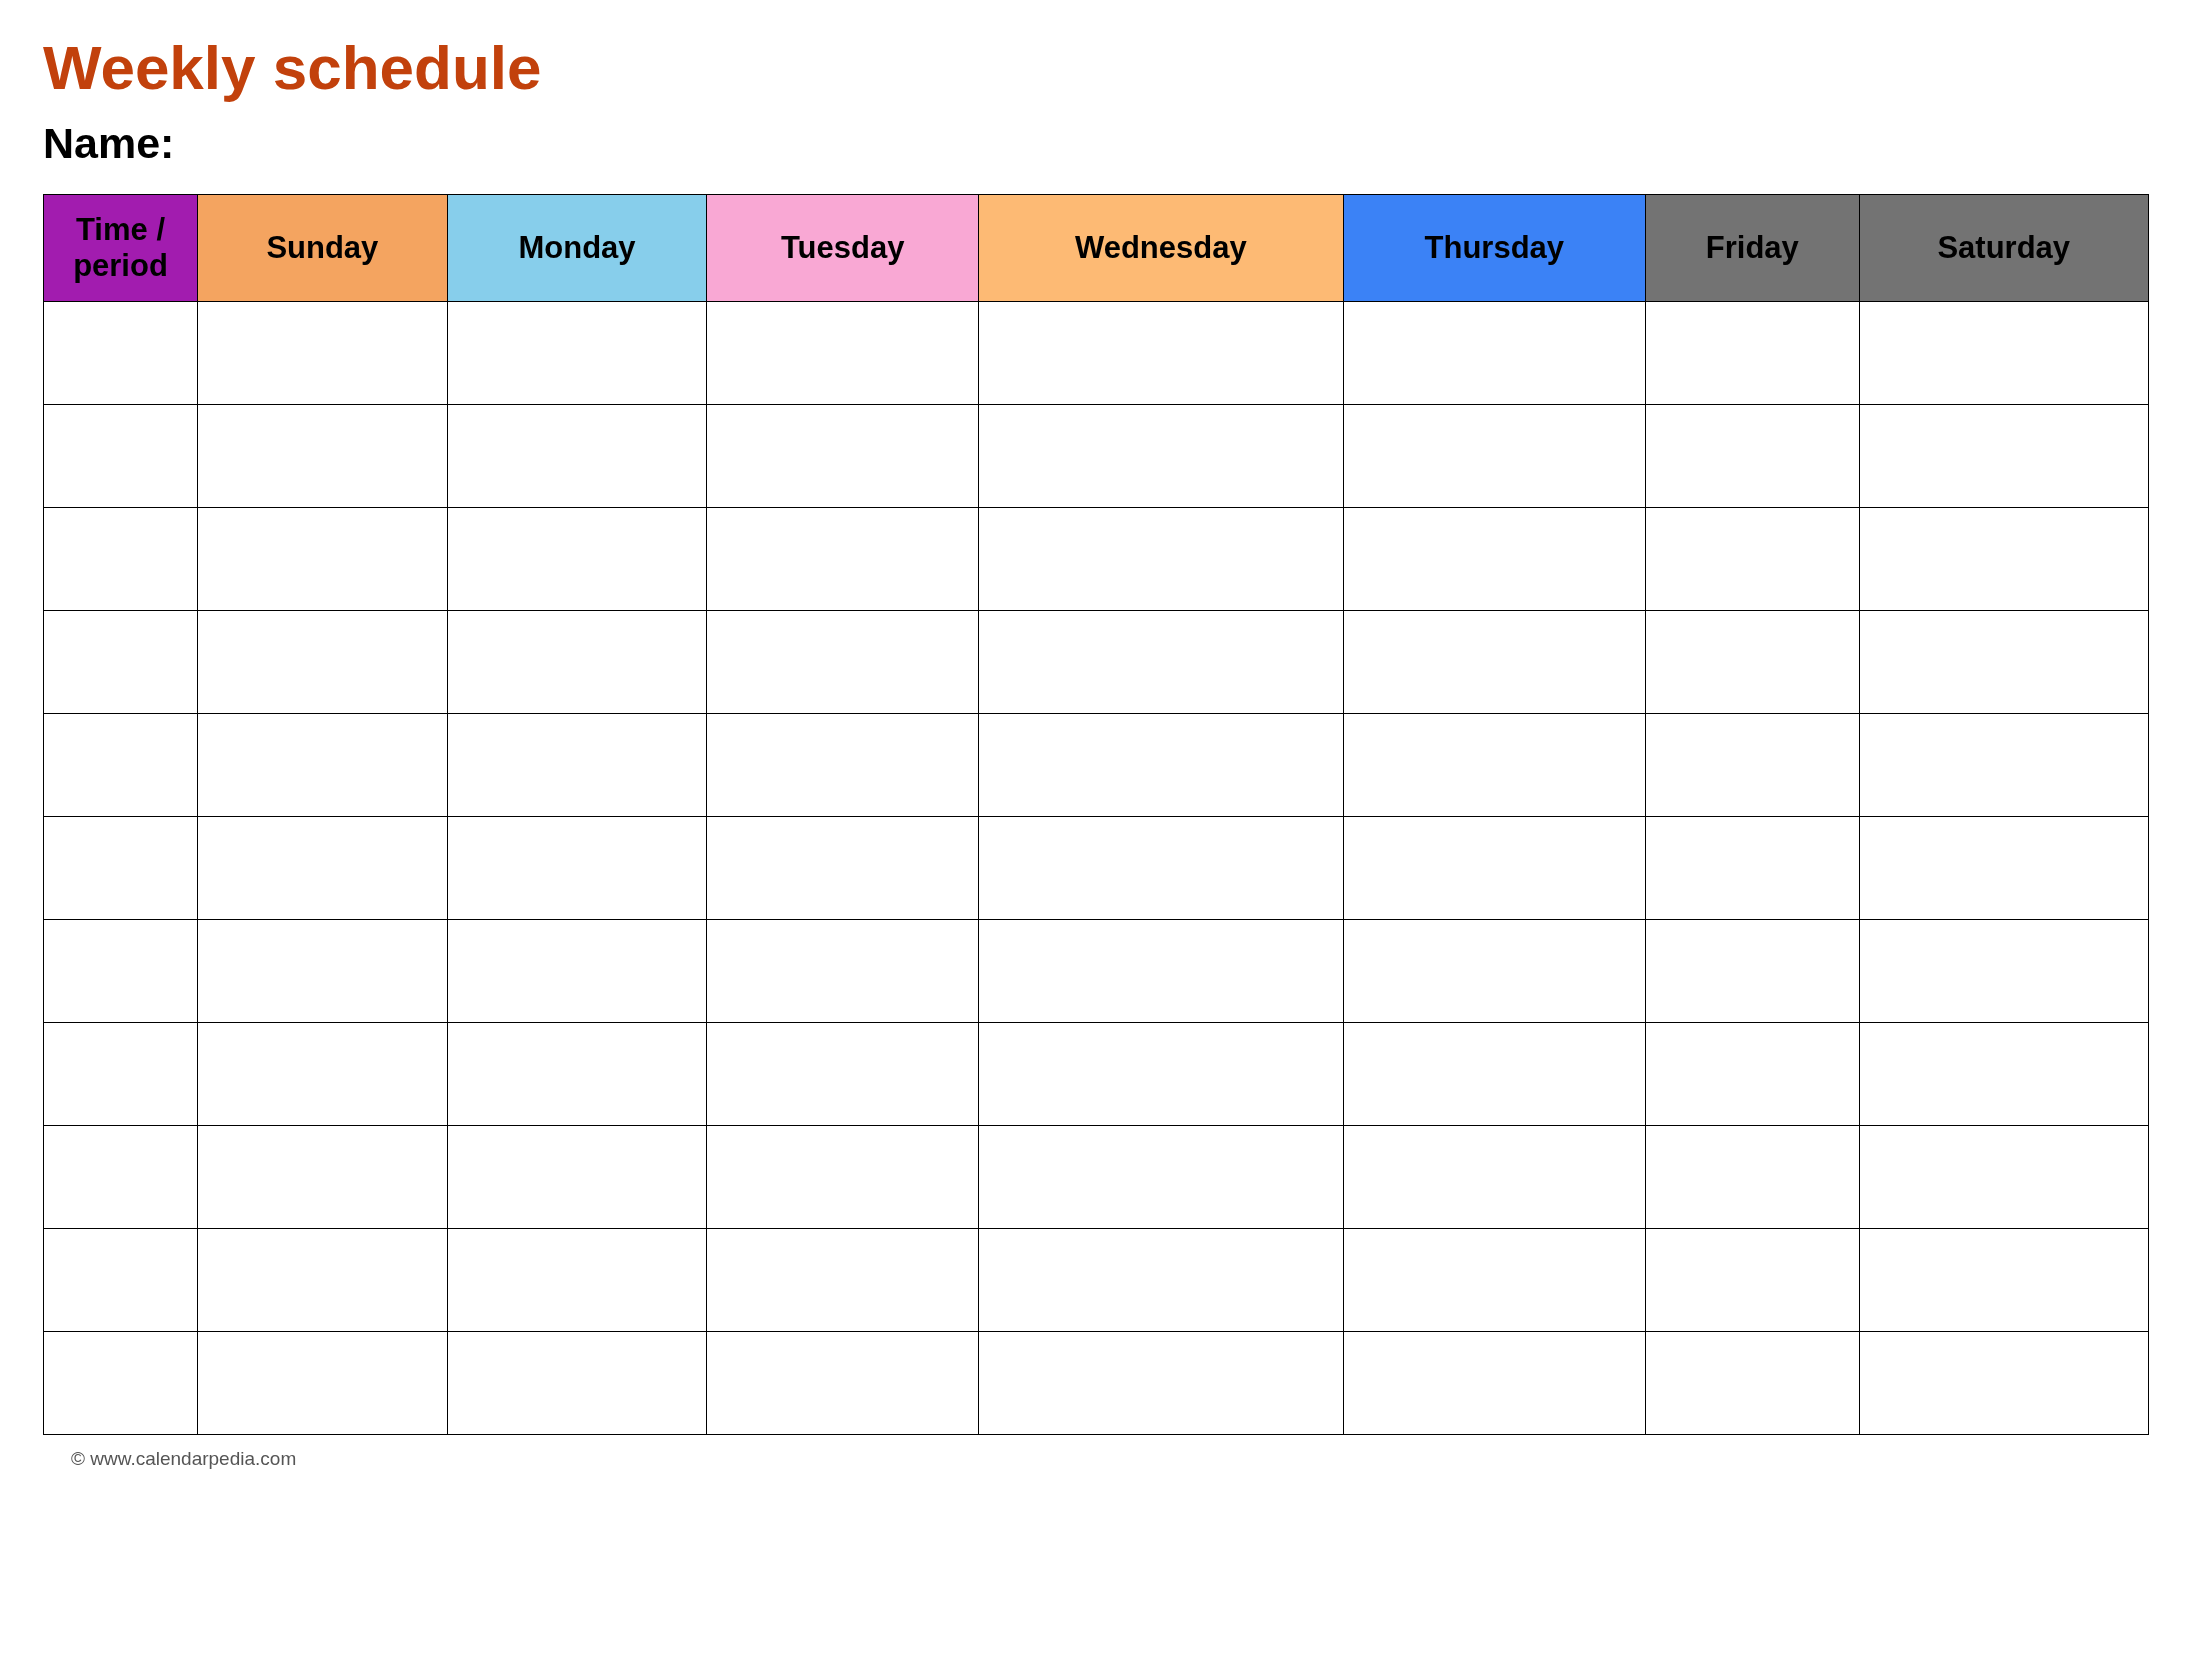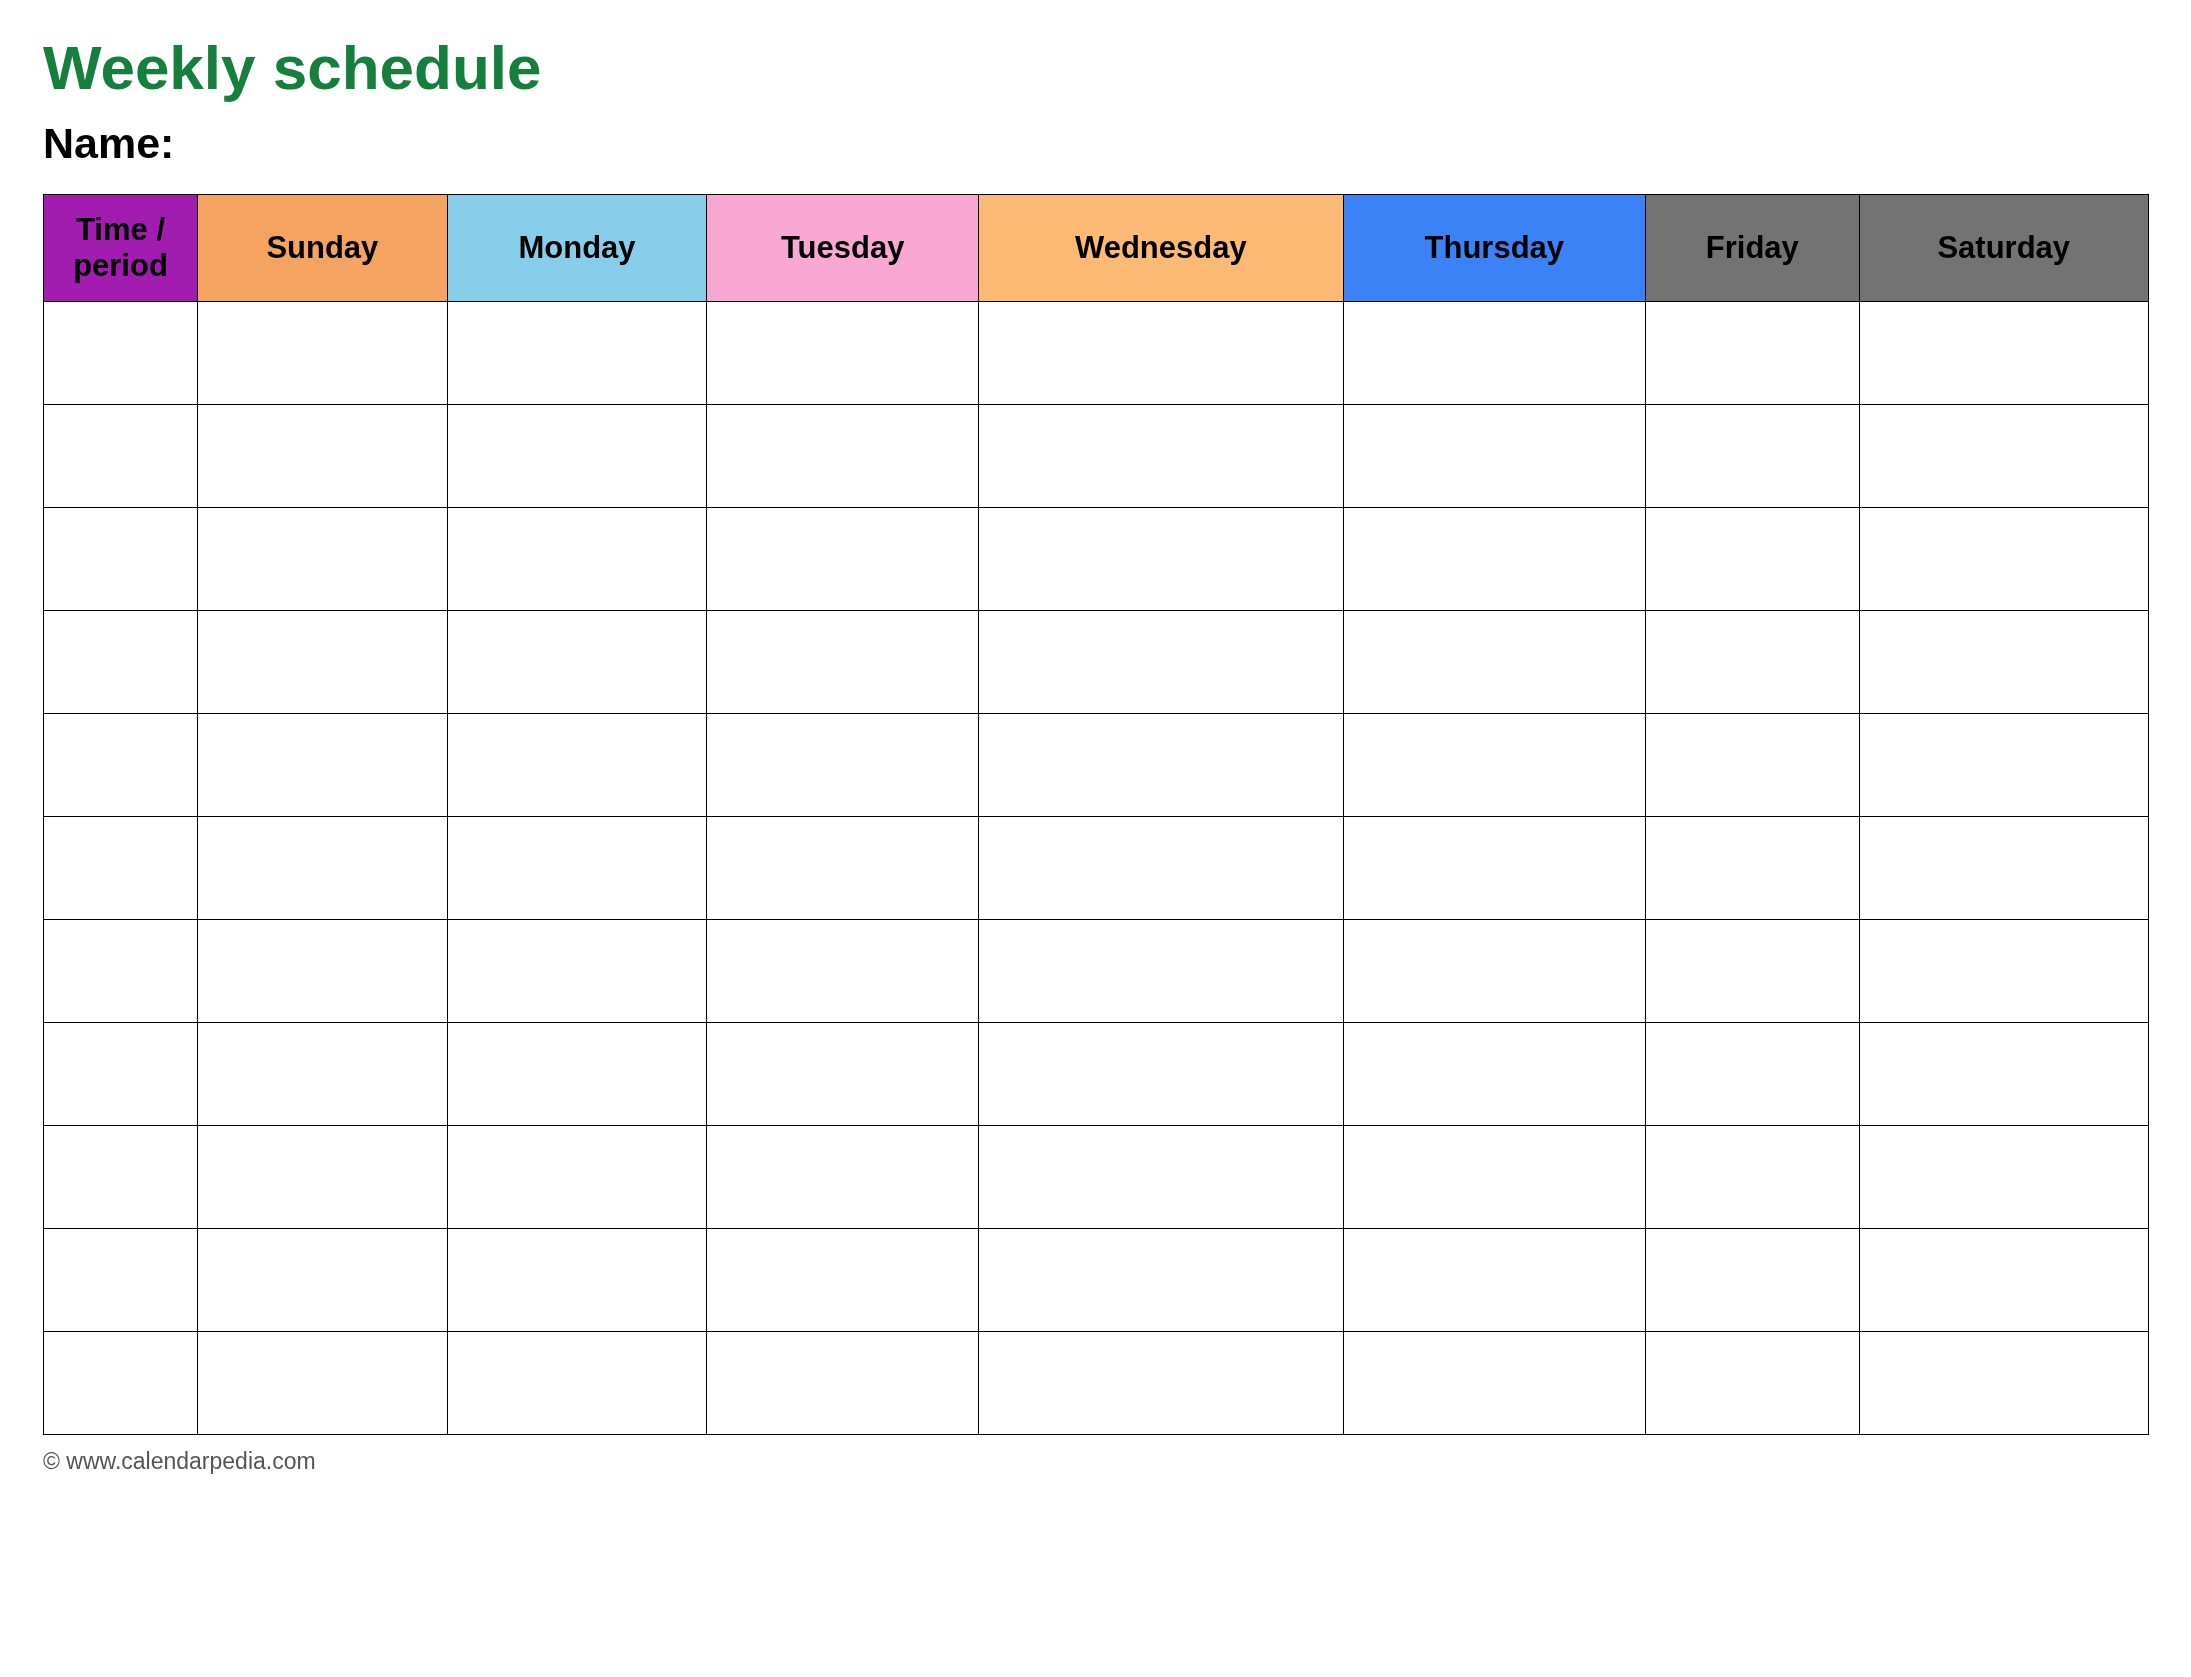--- a/index.html
+++ b/index.html
@@ -19,21 +19,21 @@
     .header-section {
       display: flex;
       justify-content: space-between;
       align-items: flex-start;
       margin-bottom: 17px;
     }
 
     .title {
       font-size: 62px;
       font-weight: bold;
-      color: #15803d;
+      color: #c2410c;
       line-height: 1.1;
     }
 
     .brand-logo {
       text-align: right;
       font-size: 24px;
       line-height: 1.4;
     }
 
     .brand-name {
@@ -114,22 +114,23 @@
     .col-saturday {
       background: #737373;
     }
 
     .schedule-table tbody td {
       background: #ffffff;
     }
 
     .footer {
       margin-top: 13px;
-      font-size: 23px;
+      font-size: 19px;
       color: #555555;
+      margin-left: 28px;
     }
   </style>
 </head>
 <body>
 
 <div class="header-section">
   <h1 class="title">Weekly schedule</h1>
 </div>
 
 <div class="name-row">Name:</div>

